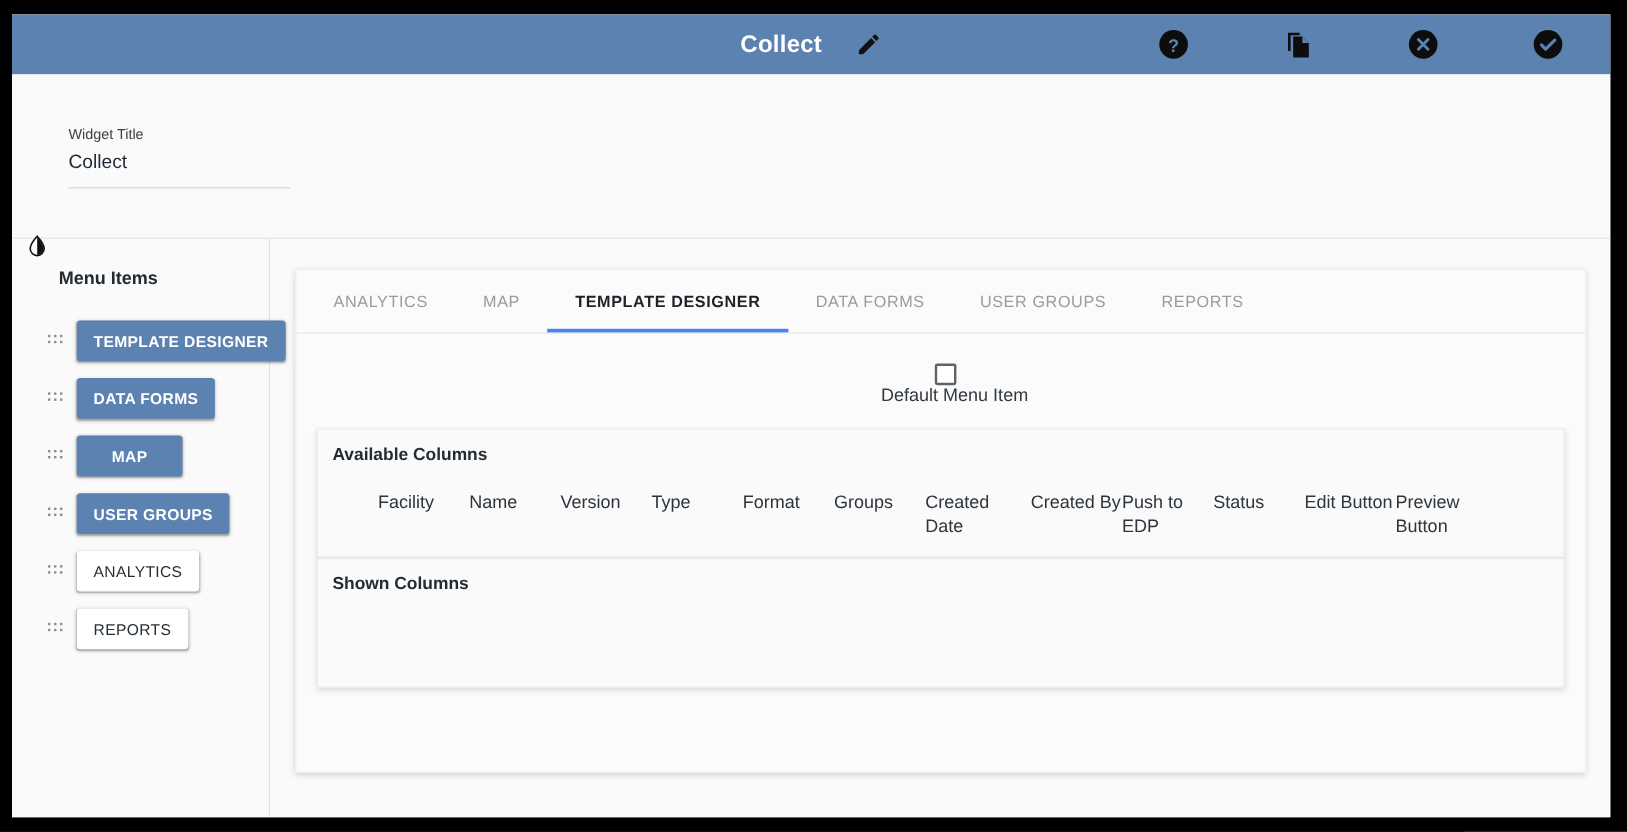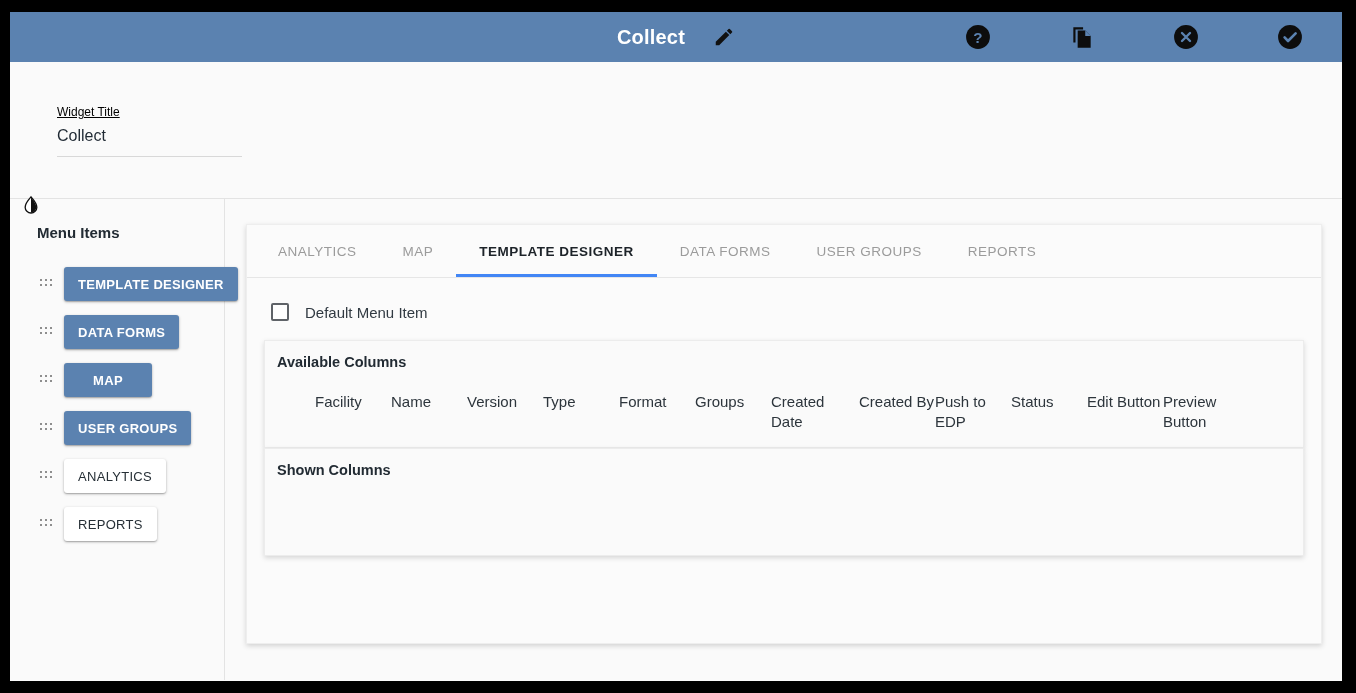--- a/index.html
+++ b/index.html
@@ -89,23 +89,22 @@
     justify-content: center;
   }
   .field {
     position: absolute;
     left: 47px;
     top: 42px;
     width: 185px;
   }
   .field-label {
     font-size: 12px;
-    color: #000000;
+    color: #404040;
     line-height: 16px;
-    text-decoration: underline;
   }
   .field-input {
     margin-top: 5px;
     font-size: 16px;
     color: #1f2933;
     line-height: 22px;
     padding-bottom: 9px;
     border: none;
     border-bottom: 1px solid #d8d8d8;
     width: 100%;
@@ -126,21 +125,21 @@
     width: 215px;
     flex: 0 0 215px;
     border-right: 1px solid #e3e3e3;
     padding: 25px 0 0 0;
     background: #fafafa;
   }
   .section-title {
     font-size: 15px;
     font-weight: bold;
     color: #222b33;
-    margin-left: 27px;
+    margin-left: 39px;
     margin-bottom: 19px;
   }
   .menu-row {
     display: flex;
     align-items: center;
     height: 48px;
     padding-left: 30px;
   }
   .grip {
     width: 14px;
@@ -214,20 +213,21 @@
     height: 3px;
     background: #4286f5;
   }
 
   .panel-body { padding: 22px 17px 0 17px; flex: 1; }
 
   .checkbox-row {
     display: flex;
     align-items: center;
     margin: 3px 0 0 7px;
+    flex-direction: column;
   }
   .cbox {
     width: 18px; height: 18px;
     border: 2px solid #5f6368;
     border-radius: 2px;
     background: #fff;
     cursor: pointer;
     flex: 0 0 auto;
   }
   .cbox-label {

